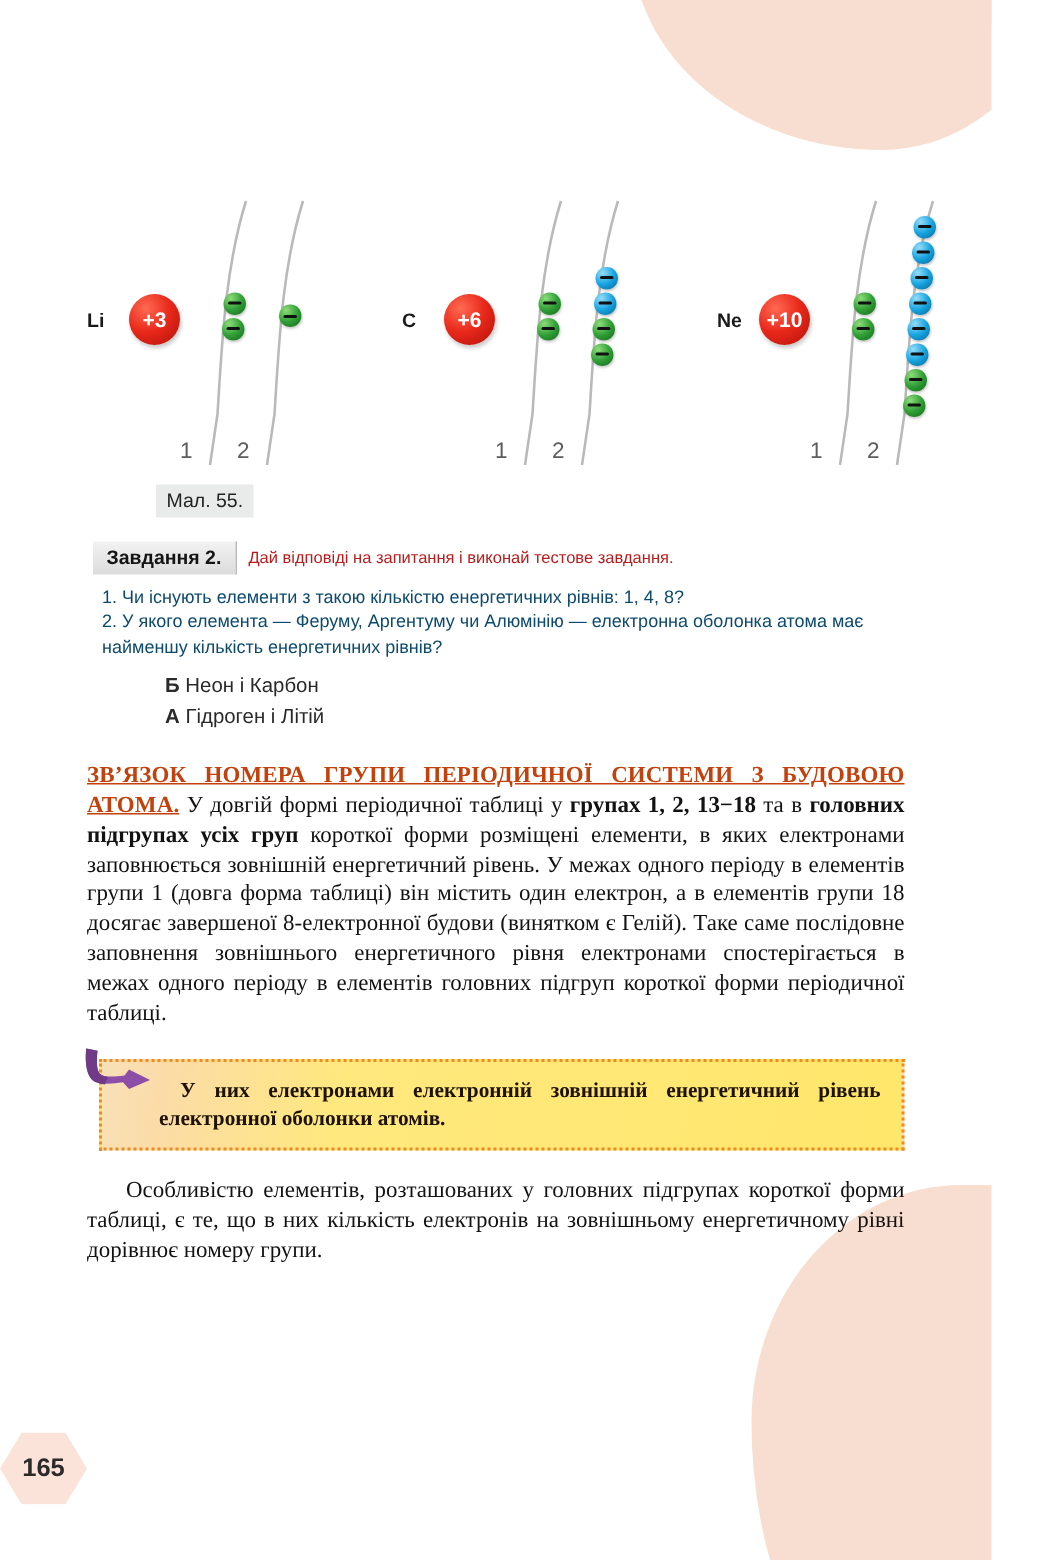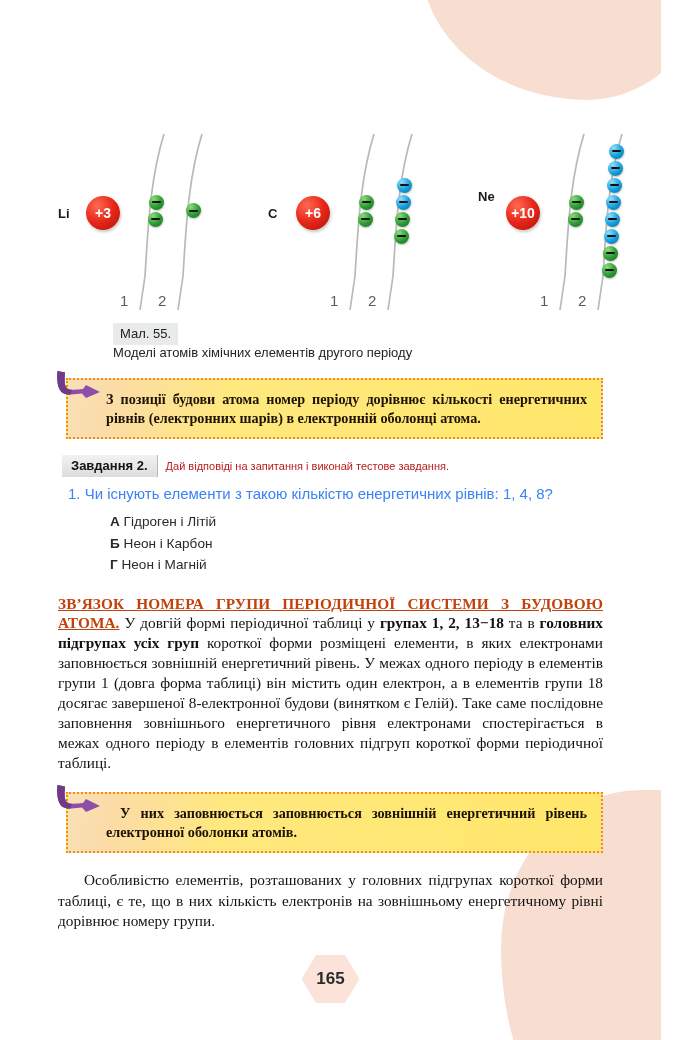--- a/index.html
+++ b/index.html
@@ -101,22 +101,22 @@
     padding: 3px 9px 4px 9px;
     font-family: "Liberation Sans", sans-serif; font-weight: bold;
     font-size: 13px; color: #141414;
   }
   .task-head-text {
     font-family: "Liberation Sans", sans-serif; font-size: 11px;
     color: #b91c1c; margin-left: 8px;
   }
   .q-list { margin-top: 7px; margin-left: 10px; }
   .q-item {
-    font-family: "Liberation Sans", sans-serif; font-size: 15px;
-    color: #3b82f6; line-height: 1.36;
+    font-family: "Liberation Sans", sans-serif; font-size: 12px;
+    color: #0c4a6e; line-height: 1.36;
   }
   .choices { margin-top: 7px; margin-left: 52px; }
   .choice {
     font-family: "Liberation Sans", sans-serif; font-size: 13.6px;
     color: #2a2a2a; line-height: 1.58;
   }
   .choice b { font-weight: bold; }
 
   
   .prose {
@@ -133,21 +133,21 @@
   .prose2 {
     margin-top: 17px; text-align: justify;
     font-family: "Liberation Serif", serif; font-size: 15.3px;
     line-height: 1.33; color: #121212;
     text-indent: 26px;
   }
 
   
   .pagenum {
     position: absolute; left: 0; right: 0; bottom: 36px; z-index: 3;
-    display: flex; justify-content: center;
+    display: flex; 
   }
   .hex {
     width: 58px; height: 50px; background: #fbe3da;
     clip-path: polygon(25% 2%, 75% 2%, 100% 50%, 75% 98%, 25% 98%, 0% 50%);
     display: flex; align-items: center; justify-content: center;
     font-family: "Liberation Sans", sans-serif; font-weight: bold;
     font-size: 17px; color: #2a2a2a;
   }
 </style>
 </head>
@@ -191,21 +191,21 @@
           <div class="shell-num" style="left: 62px; top: 158px;">1</div>
           <div class="shell-num" style="left: 100px; top: 158px;">2</div>
           <div class="el green" style="left: 90.9675px; top: 60.5px;"></div>
           <div class="el green" style="left: 90.0325px; top: 77.5px;"></div>
           <div class="el blue" style="left: 128.903px; top: 43.5px;"></div>
           <div class="el blue" style="left: 127.968px; top: 60.5px;"></div>
           <div class="el green" style="left: 127.032px; top: 77.5px;"></div>
           <div class="el green" style="left: 126.097px; top: 94.5px;"></div>
         </div>
       <div class="atom" id="atom-2" style="left:420px;">
-          <div class="atom-label" style="left: 0px; top: 55px;">Ne</div>
+          <div class="atom-label" style="left: 0px; top: 72px;">Ne</div>
           <div class="nucleus" style="left: 28px; top: 62px;">+10</div>
           <div class="shell" style="left: 60px; top: 0px;">
             <svg width="110" height="180" viewBox="0 0 110 180">
               <path d="M46 0 C32 45 30 95 27 142 L22 176" stroke="#b9b9b9" stroke-width="1.7" fill="none"></path>
               <path d="M84 0 C70 45 68 95 65 142 L60 176" stroke="#b9b9b9" stroke-width="1.7" fill="none"></path>
             </svg>
           </div>
           <div class="shell-num" style="left: 62px; top: 158px;">1</div>
           <div class="shell-num" style="left: 100px; top: 158px;">2</div>
           <div class="el green" style="left: 90.9675px; top: 60.5px;"></div>
@@ -216,57 +216,48 @@
           <div class="el blue" style="left: 127.968px; top: 60.5px;"></div>
           <div class="el blue" style="left: 127.032px; top: 77.5px;"></div>
           <div class="el blue" style="left: 126.097px; top: 94.5px;"></div>
           <div class="el green" style="left: 125.162px; top: 111.5px;"></div>
           <div class="el green" style="left: 124.228px; top: 128.5px;"></div>
         </div>
     </div>
 
     <div class="caption">
       <span class="caption-tag">Мал. 55.</span>
-      <span class="caption-text">Моделі атомів хімічних елементів другого періоду</span>
-    </div>
-
-    <div class="callout">
-      <svg class="arrow" viewBox="0 0 46 34">
-        <path d="M2 4 L2 20 Q2 27 10 27 L34 27 L34 21 L44 25 L34 31 L34 27" fill="none"></path>
-        <path d="M1.5 3 C1.5 3 0 16 4 22 C8 28 18 26.5 26 25.5 L30 30 L44 24 L30 17 L27 21 C18 22 11 22.5 9.5 18 C8 13.5 9 4.5 9 4.5 Z" fill="#8d4ea8"></path>
-        <path d="M1.5 3 L9 4.5 C9 4.5 8 13.5 9.5 18 C10.5 21 13 21.8 16 22 L14 27 C8 26 5 25 3.5 21 C0 14 1.5 3 1.5 3 Z" fill="#6f3a86"></path>
-      </svg>
-      <span>З позиції будови атома номер періоду дорівнює кількості енергетичних рівнів (електронних шарів) в електронній оболонці атома.</span>
-    </div>
+    </div>
+
 
     <div class="task">
       <div class="task-head">
         <span class="task-tag">Завдання 2.</span>
         <span class="task-head-text">Дай відповіді на запитання і виконай тестове завдання.</span>
       </div>
       <div class="q-list" id="question-list">
           <div class="q-item">1. Чи існують елементи з такою кількістю енергетичних рівнів: 1, 4, 8?</div>
+          <div class="q-item">2. У якого елемента — Феруму, Аргентуму чи Алюмінію — електронна оболонка атома має найменшу кількість енергетичних рівнів?</div>
         </div>
       <div class="choices" id="choice-list">
+          <div class="choice"><b>Б</b><span> Неон і Карбон</span></div>
           <div class="choice"><b>А</b><span> Гідроген і Літій</span></div>
-          <div class="choice"><b>Б</b><span> Неон і Карбон</span></div>
-          <div class="choice"><b>Г</b><span> Неон і Магній</span></div>
         </div>
     </div>
 
     <p class="prose">
       <span class="hl-blue">ЗВ’ЯЗОК НОМЕРА ГРУПИ ПЕРІОДИЧНОЇ СИСТЕМИ З БУДОВОЮ АТОМА.</span><span> У довгій формі періодичної таблиці у </span><b>групах 1, 2, 13−18</b><span> та в </span><b>головних підгрупах усіх груп</b><span> короткої форми розміщені елементи, в яких електронами заповнюється зовнішній енергетичний рівень. У межах одного періоду в елементів групи 1 (довга форма таблиці) він містить один електрон, а в елементів групи 18 досягає завершеної 8-електронної будови (винятком є Гелій). Таке саме послідовне заповнення зовнішнього енергетичного рівня електронами спостерігається в межах одного періоду в елементів головних підгруп короткої форми періодичної таблиці.</span>
     </p>
 
     <div class="callout" style="margin-top:20px;">
       <svg class="arrow" viewBox="0 0 46 34">
         <path d="M1.5 3 C1.5 3 0 16 4 22 C8 28 18 26.5 26 25.5 L30 30 L44 24 L30 17 L27 21 C18 22 11 22.5 9.5 18 C8 13.5 9 4.5 9 4.5 Z" fill="#8d4ea8"></path>
         <path d="M1.5 3 L9 4.5 C9 4.5 8 13.5 9.5 18 C10.5 21 13 21.8 16 22 L14 27 C8 26 5 25 3.5 21 C0 14 1.5 3 1.5 3 Z" fill="#6f3a86"></path>
       </svg>
-      <div style="text-indent:14px;">У них заповнюється заповнюється зовнішній енергетичний рівень електронної оболонки атомів.</div>
+      <div style="text-indent:14px;">У них електронами електронній зовнішній енергетичний рівень електронної оболонки атомів.</div>
     </div>
 
     <p class="prose2">Особливістю елементів, розташованих у головних підгрупах короткої форми таблиці, є те, що в них кількість електронів на зовнішньому енергетичному рівні дорівнює номеру групи.</p>
 
   </div>
 
   <div class="pagenum">
     <div class="hex">165</div>
   </div>
 

